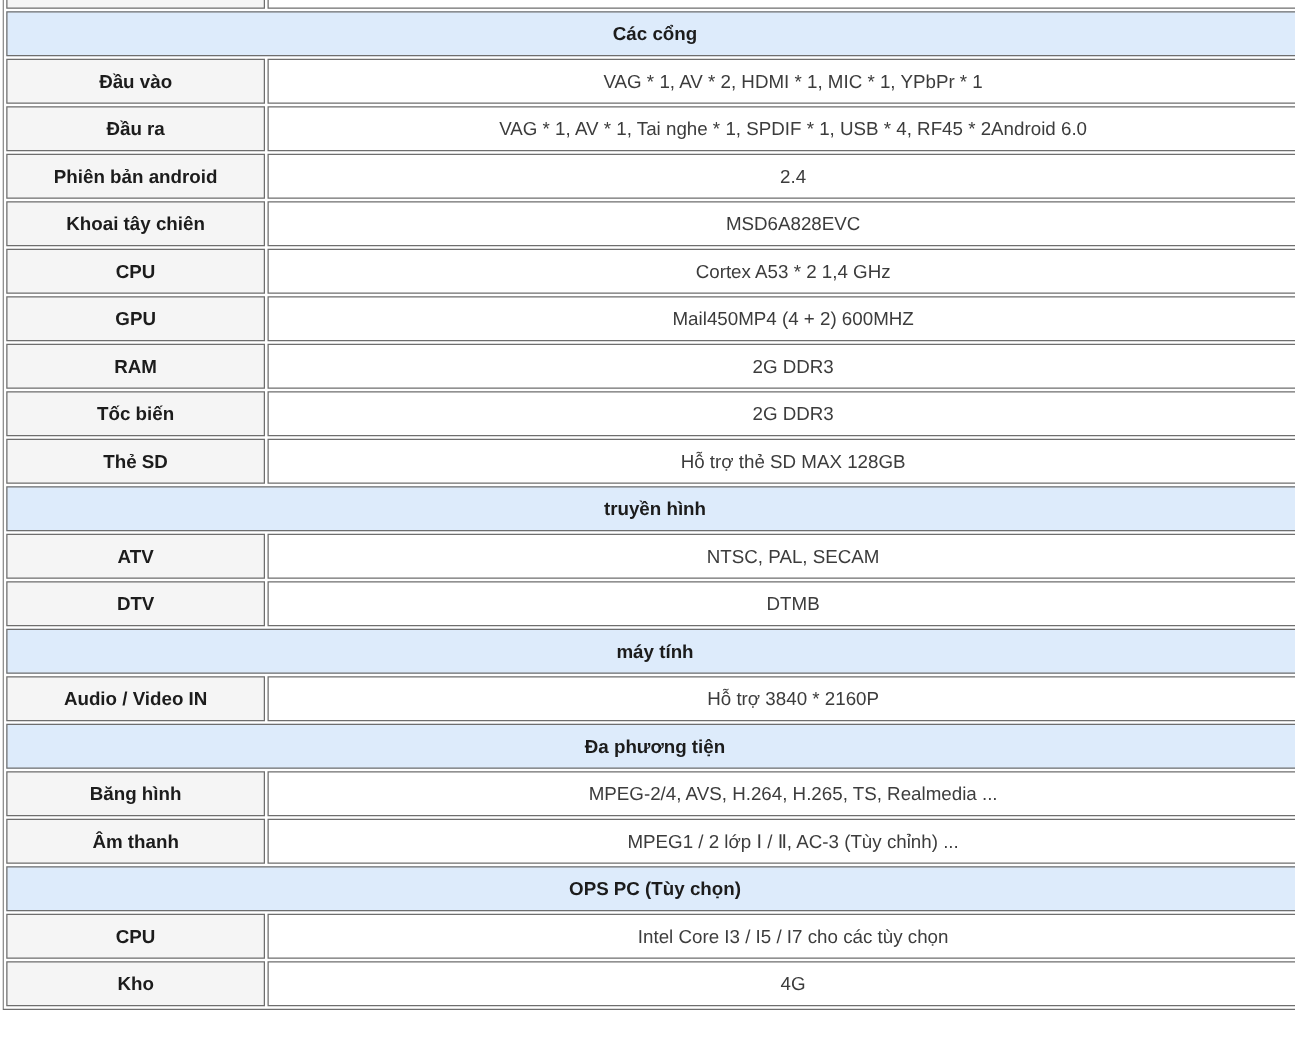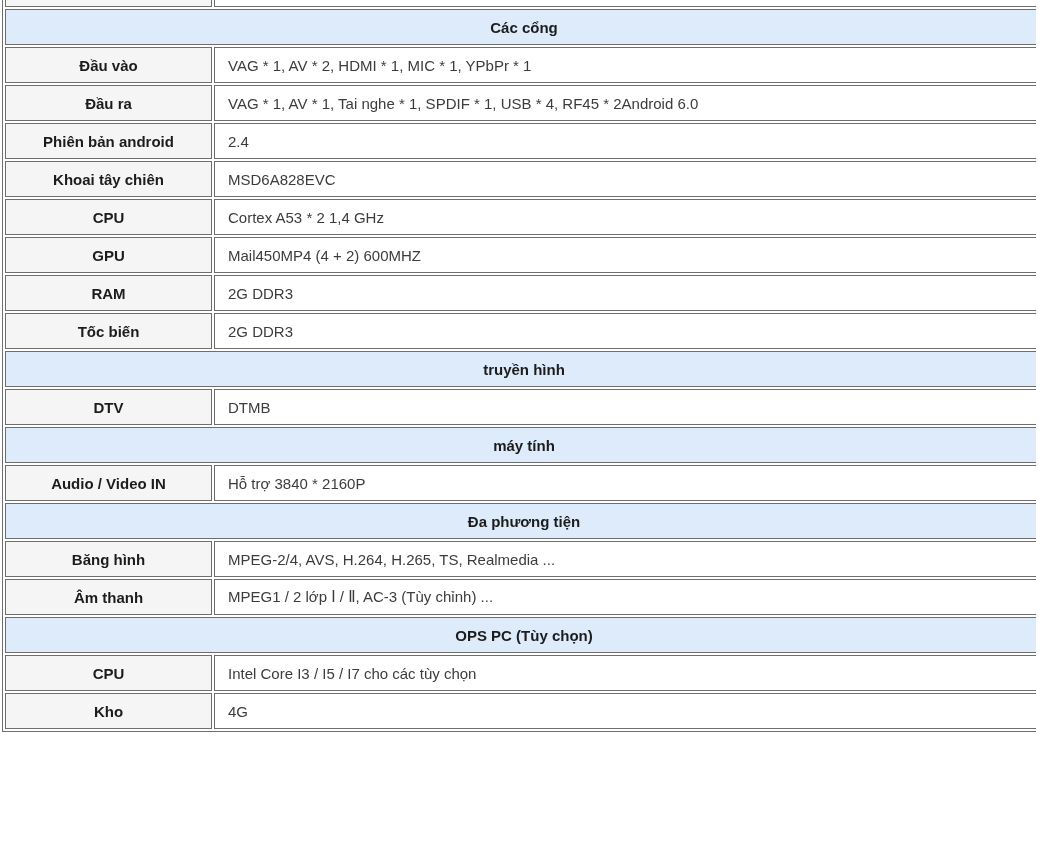--- a/index.html
+++ b/index.html
@@ -42,21 +42,21 @@
   }
   td.label-cell{
     width:203px;
     background:var(--label-bg);
     text-align:center;
     font-weight:bold;
     color:var(--label-text);
   }
   td.value-cell{
     background:var(--value-bg);
-    text-align:left;
+    text-align:center;
     padding-left:13px;
     color:var(--value-text);
   }
   td.header-cell{
     background:var(--header-bg);
     text-align:center;
     font-weight:bold;
     color:var(--label-text);
   }
   tr.clipped-row td.label-cell{background:var(--label-bg);}
@@ -146,27 +146,43 @@
 
   <tr>
     <td class="label-cell">
       <span>Tốc biến</span>
     </td>
     <td class="value-cell">
       <span>2G DDR3</span>
     </td>
   </tr>
 
+  <tr>
+    <td class="label-cell">
+      <span>Thẻ SD</span>
+    </td>
+    <td class="value-cell">
+      <span>Hỗ trợ thẻ SD MAX 128GB</span>
+    </td>
+  </tr>
 
   <tr>
     <td class="header-cell" colspan="2">
       <span>truyền hình</span>
     </td>
   </tr>
 
+  <tr>
+    <td class="label-cell">
+      <span>ATV</span>
+    </td>
+    <td class="value-cell">
+      <span>NTSC, PAL, SECAM</span>
+    </td>
+  </tr>
 
   <tr>
     <td class="label-cell">
       <span>DTV</span>
     </td>
     <td class="value-cell">
       <span>DTMB</span>
     </td>
   </tr>
 

